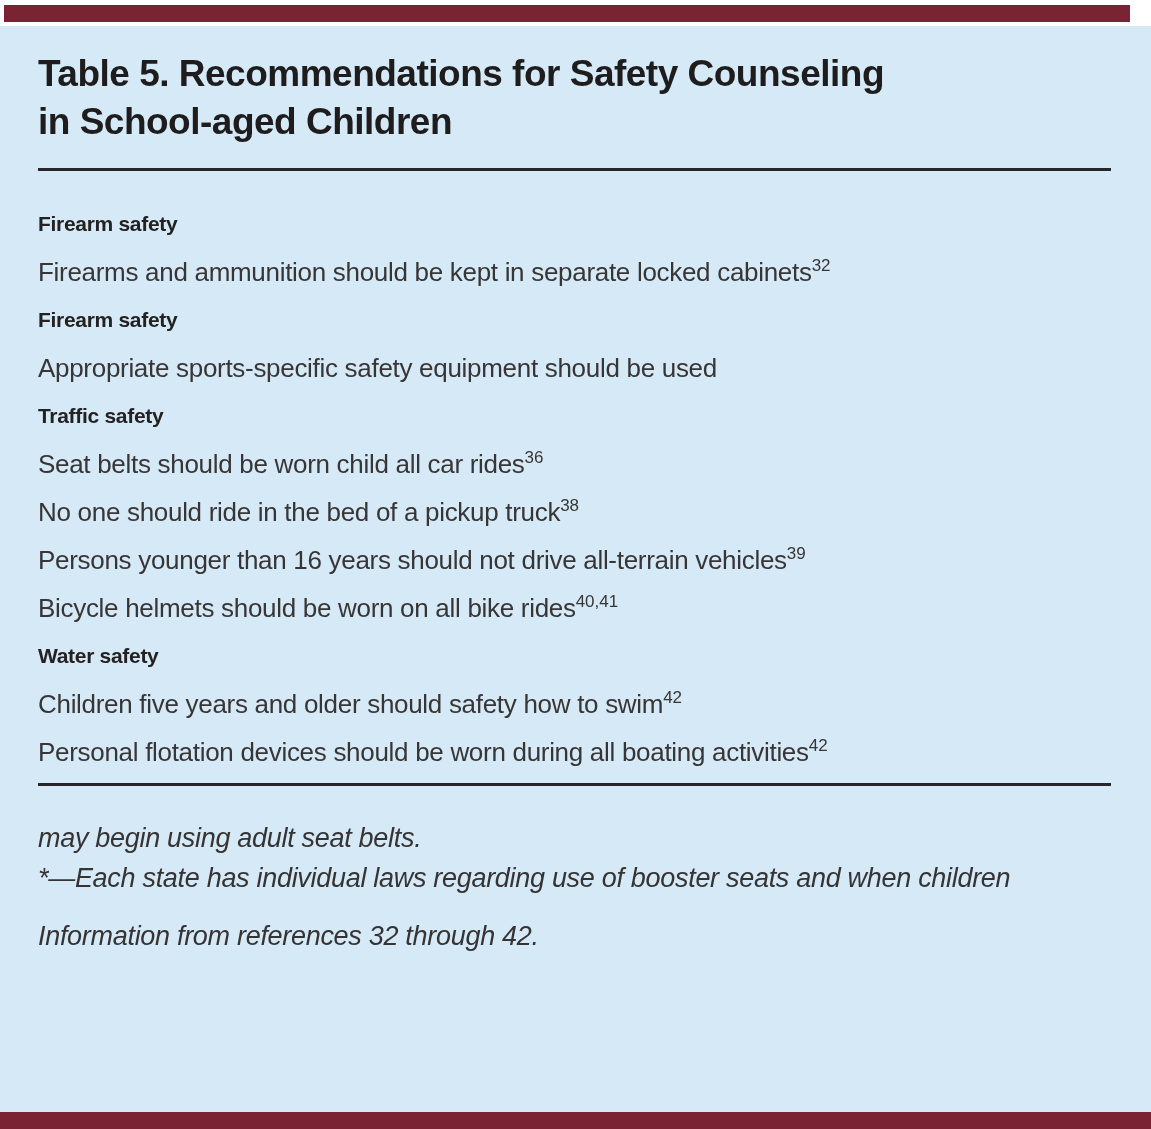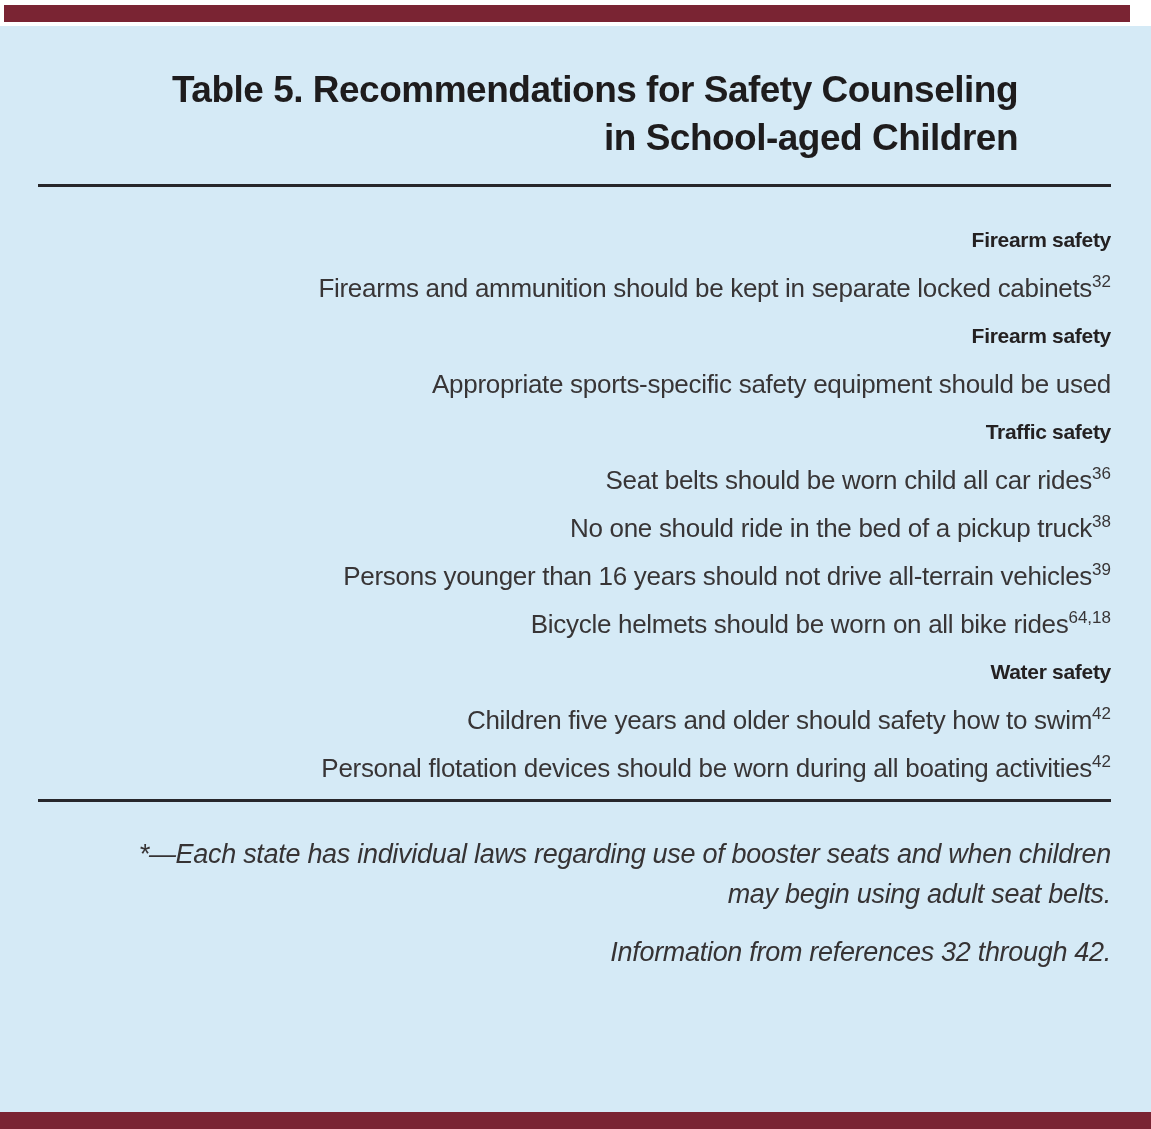--- a/index.html
+++ b/index.html
@@ -14,23 +14,22 @@
     position: absolute; top: 5px; left: 4px; width: 1126px; height: 17px;
     background: #7a2433;
   }
   .bar-bottom {
     position: absolute; bottom: 0; left: 0; width: 1151px; height: 17px;
     background: #7a2433;
   }
   .panel {
     position: absolute; top: 26px; left: 0; right: 0; bottom: 17px;
     background: #d5eaf6;
-    padding: 16px 40px 0 38px;
+    padding: 0 40px 0 38px;
     box-sizing: border-box;
-    text-align: right;
   }
   .title {
     margin: 24px 0 0 0;
     font-size: 37px; line-height: 48px; font-weight: bold;
     color: #1e1c1d; letter-spacing: -0.5px;
     max-width: 980px;
   }
   .rule {
     border: none; border-top: 3px solid #27272b;
     margin: 22px 0 0 0; height: 0;
@@ -83,35 +82,35 @@
       <div class="table-row">
         <div><span>Seat belts should be worn child all car rides</span><sup class="ref">36</sup></div>
       </div>
       <div class="table-row">
         <div><span>No one should ride in the bed of a pickup truck</span><sup class="ref">38</sup></div>
       </div>
       <div class="table-row">
         <div><span>Persons younger than 16 years should not drive all-terrain vehicles</span><sup class="ref">39</sup></div>
       </div>
       <div class="table-row">
-        <div><span>Bicycle helmets should be worn on all bike rides</span><sup class="ref">64,18</sup></div>
+        <div><span>Bicycle helmets should be worn on all bike rides</span><sup class="ref">40,41</sup></div>
       </div>
       <div class="section-heading">Water safety</div>
       <div class="table-row">
         <div><span>Children five years and older should safety how to swim</span><sup class="ref">42</sup></div>
       </div>
       <div class="table-row">
         <div><span>Personal flotation devices should be worn during all boating activities</span><sup class="ref">42</sup></div>
       </div>
     </div>
 
   <hr class="rule rule2">
 
   <div class="footnotes">
     <div class="footnote" id="footnote-lines">
+        <div>may begin using adult seat belts.</div>
         <div>*—Each state has individual laws regarding use of booster seats and when children</div>
-        <div>may begin using adult seat belts.</div>
       </div>
     <div class="footnote footnote-source">Information from references 32 through 42.</div>
   </div>
 </div>
 
 <div class="bar-bottom"></div>
 
 </body></html>

